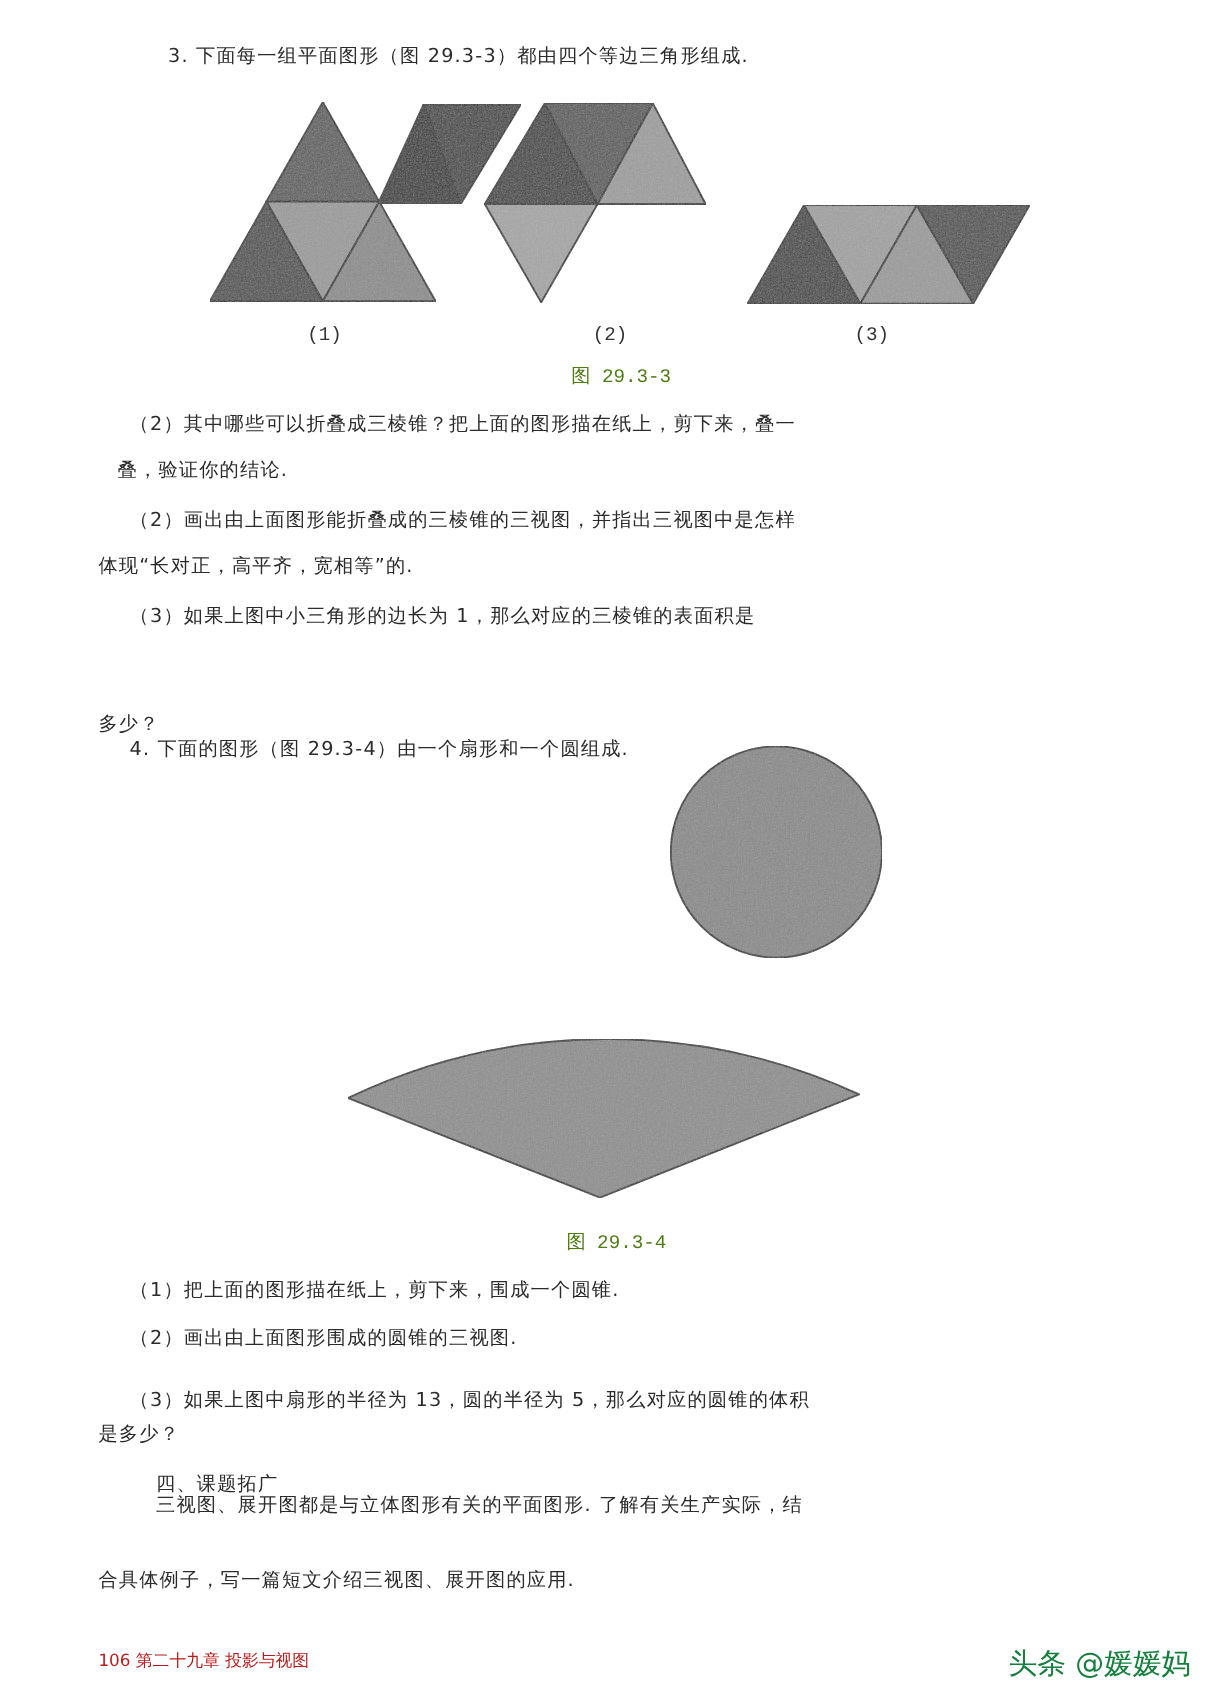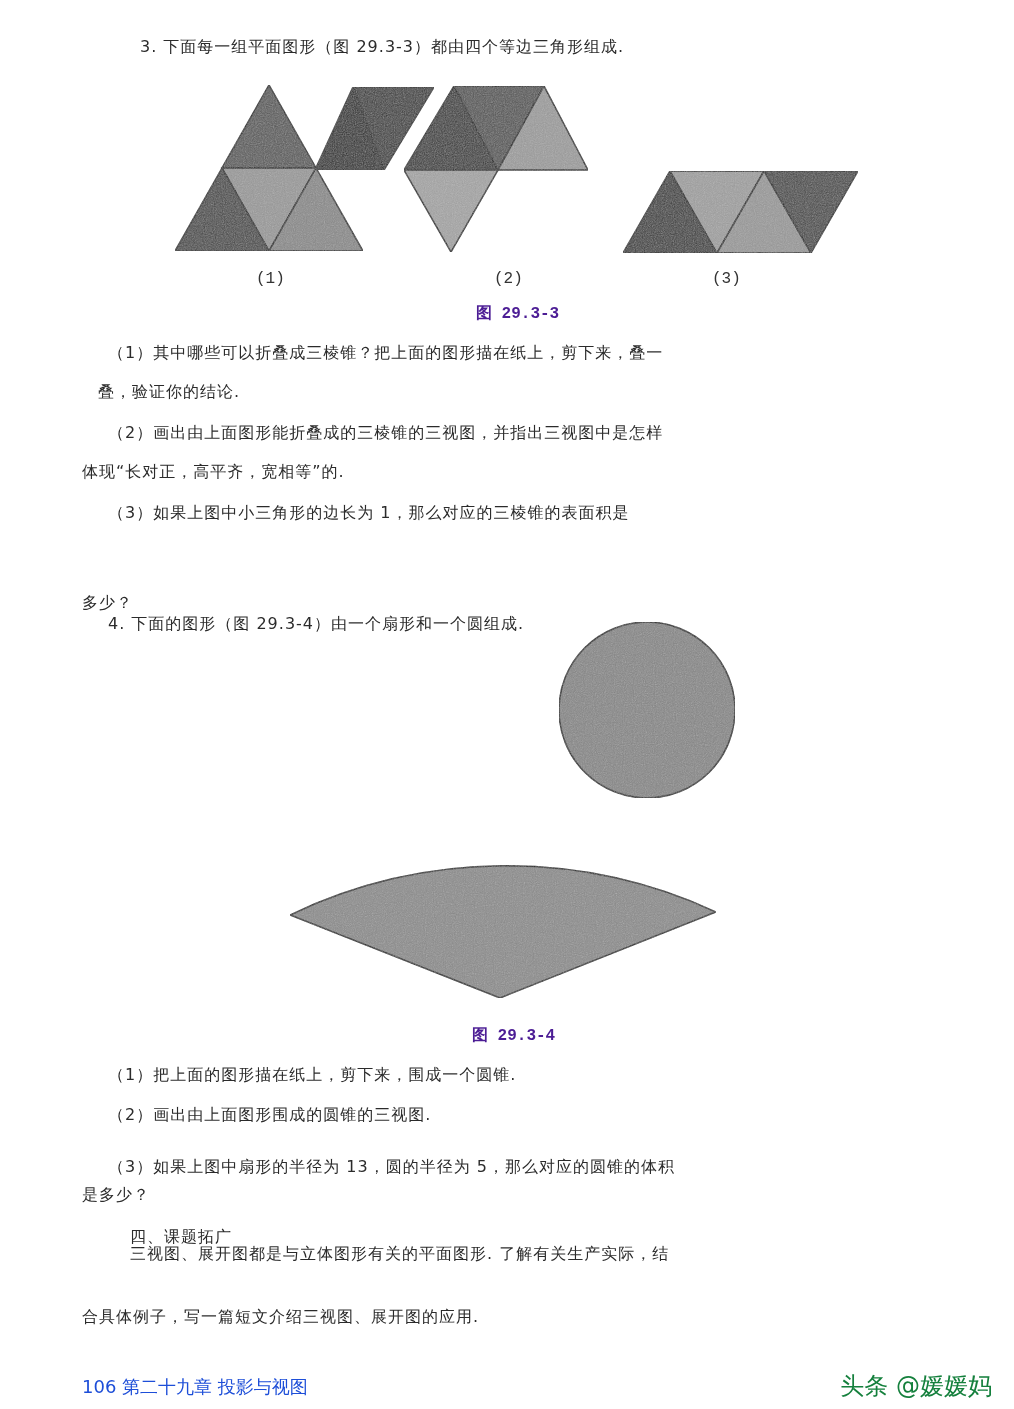--- a/index.html
+++ b/index.html
@@ -1,21 +1,21 @@
 <!DOCTYPE html>
 <html><head>
 <meta charset="utf-8">
 <style>
   html,body{margin:0;padding:0;background:#fff;}
   body{width:1014px;height:1409px;position:relative;overflow:hidden;font-family:"DejaVu Sans","Liberation Sans",sans-serif;color:#2b2b2b;}
   .line{position:absolute;font-size:16px;line-height:30px;white-space:nowrap;letter-spacing:1px;}
-  .cap{position:absolute;font-size:16px;color:#4c1d95;font-family:"Liberation Mono","DejaVu Sans Mono",monospace;font-weight:bold;}
+  .cap{position:absolute;font-size:16px;color:#4d7c0f;font-family:"Liberation Mono","DejaVu Sans Mono",monospace;}
   .sub{position:absolute;font-size:16px;color:#333;font-family:"Liberation Mono","DejaVu Sans Mono",monospace;}
   svg{position:absolute;left:0;top:0;}
-  .footer-page{position:absolute;left:82px;top:1375px;font-size:18px;color:#1d4ed8;}
+  .footer-page{position:absolute;left:82px;top:1375px;font-size:14px;color:#b91c1c;}
   .watermark{position:absolute;right:22px;top:1370px;font-size:24px;color:#15803d;}
 </style>
 </head>
 <body>
 
 <svg width="1014" height="1409">
   <defs>
     <filter id="grain" x="0" y="0" width="100%" height="100%">
       <feTurbulence type="fractalNoise" baseFrequency="0.9" numOctaves="2" seed="3" result="n"></feTurbulence>
       <feColorMatrix type="saturate" values="0" in="n" result="g"></feColorMatrix>
@@ -63,21 +63,21 @@
   </g>
 </svg>
 
 <div class="line" style="left:140px;top:32px;">3. 下面每一组平面图形（图 29.3-3）都由四个等边三角形组成.</div>
 
 <div class="sub" style="left:256px;top:270px;">(1)</div>
 <div class="sub" style="left:494px;top:270px;">(2)</div>
 <div class="sub" style="left:712px;top:270px;">(3)</div>
 <div class="cap" style="left:476px;top:303px;">图 29.3-3</div>
 
-<div class="line" style="left:108px;top:338px;">（1）其中哪些可以折叠成三棱锥？把上面的图形描在纸上，剪下来，叠一</div>
+<div class="line" style="left:108px;top:338px;">（2）其中哪些可以折叠成三棱锥？把上面的图形描在纸上，剪下来，叠一</div>
 <div class="line" style="left:98px;top:377px;">叠，验证你的结论.</div>
 <div class="line" style="left:108px;top:418px;">（2）画出由上面图形能折叠成的三棱锥的三视图，并指出三视图中是怎样</div>
 <div class="line" style="left:82px;top:457px;">体现“长对正，高平齐，宽相等”的.</div>
 <div class="line" style="left:108px;top:498px;">（3）如果上图中小三角形的边长为 1，那么对应的三棱锥的表面积是</div>
 <div class="line" style="left:82px;top:555px;margin-top:33px;">多少？</div>
 
 <div class="line" style="left:108px;top:577px;margin-top:32px;">4. 下面的图形（图 29.3-4）由一个扇形和一个圆组成.</div>
 <div class="cap" style="left:472px;top:1025px;">图 29.3-4</div>
 <div class="line" style="left:108px;top:1060px;text-align:right;">（1）把上面的图形描在纸上，剪下来，围成一个圆锥.</div>
 <div class="line" style="left:108px;top:1100px;">（2）画出由上面图形围成的圆锥的三视图.</div>

